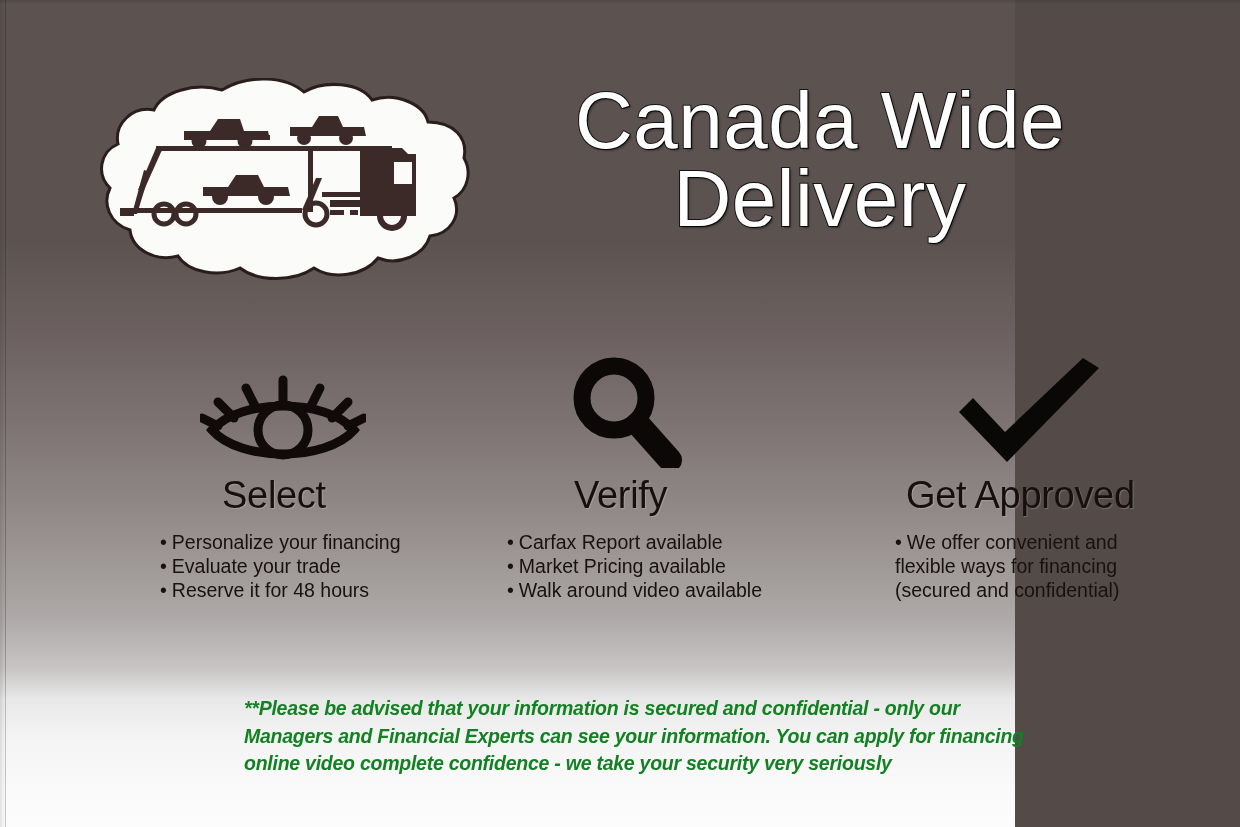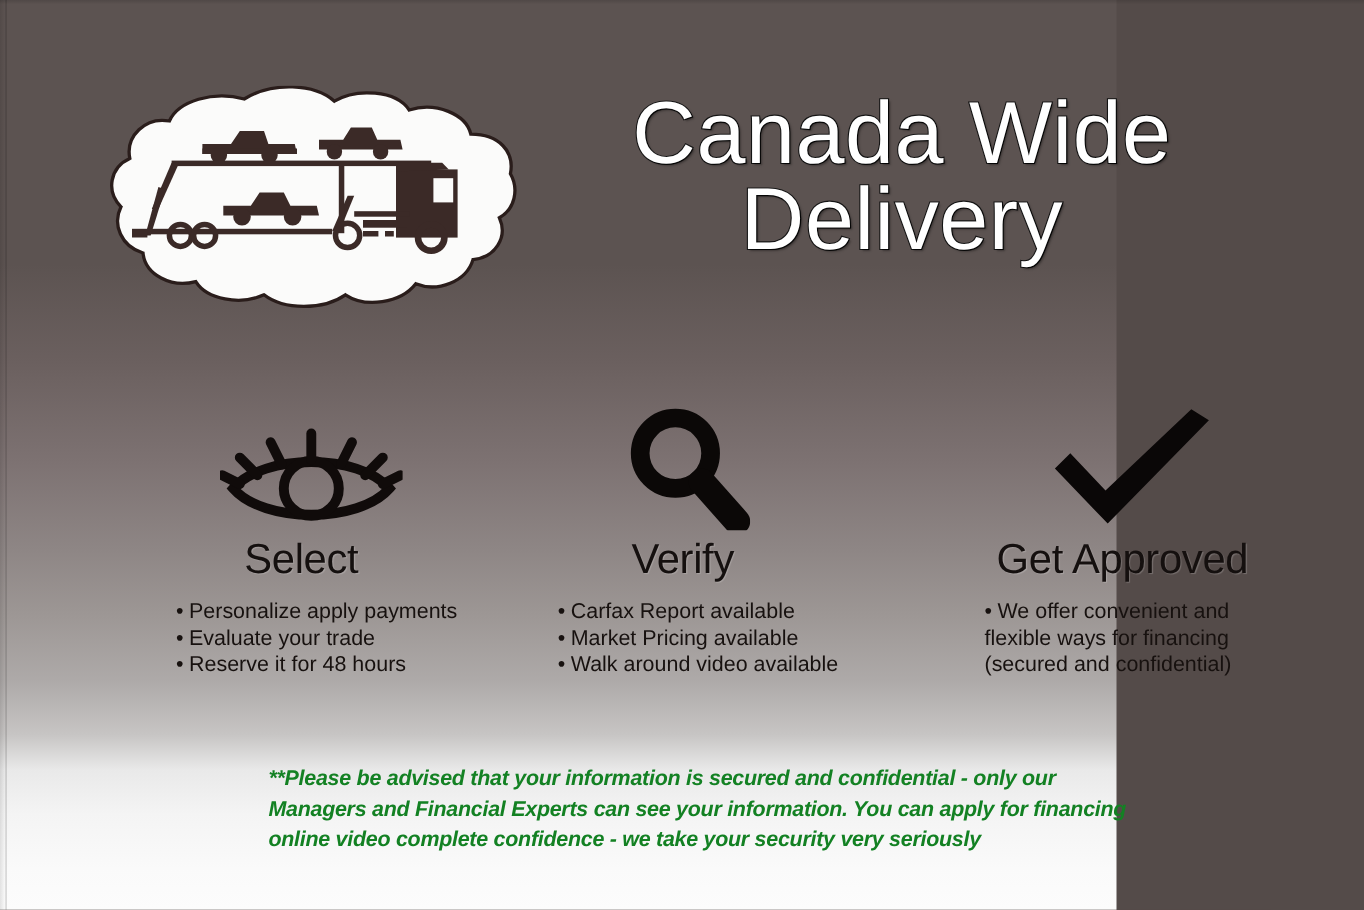--- a/index.html
+++ b/index.html
@@ -63,21 +63,21 @@
     -webkit-text-stroke:2px #141414;
     paint-order:stroke fill;
     text-shadow:
        1px 1px 0 rgba(0,0,0,0.55),
        2px 2px 2px rgba(0,0,0,0.35);
     white-space:pre-line;
   }
 
   
   #steps {
-    position:absolute; left:0; top:370px; width:1240px; height:270px;
+    position:absolute; left:0; top:356px; width:1240px; height:270px;
   }
   .step {
     position:absolute;
     top:0;
   }
   .step-icon {
     height:112px;
     display:flex; align-items:flex-end; justify-content:center;
   }
   .step-head {
@@ -217,21 +217,21 @@
             <path d="M110 44 L120 24"></path>
             <path d="M34 54 L18 38"></path>
             <path d="M132 54 L148 38"></path>
             <path d="M18 62 L2 54"></path>
             <path d="M148 62 L164 54"></path>
           </g>
         </svg>
       </div>
       <div class="step-head">Select</div>
       <ul class="step-list">
-        <li><span class="dot">•</span><span>Personalize apply payments</span></li>
+        <li><span class="dot">•</span><span>Personalize your financing</span></li>
         <li><span class="dot">•</span><span>Evaluate your trade</span></li>
         <li><span class="dot">•</span><span>Reserve it for 48 hours</span></li>
       </ul>
     </div>
 
     <div class="step" id="step-verify">
       <div class="step-icon">
         <svg width="110" height="112" viewBox="0 0 110 112" xmlns="http://www.w3.org/2000/svg">
           <g fill="none" stroke="#0b0807">
             <circle cx="42" cy="42" r="32" stroke-width="17"></circle>

